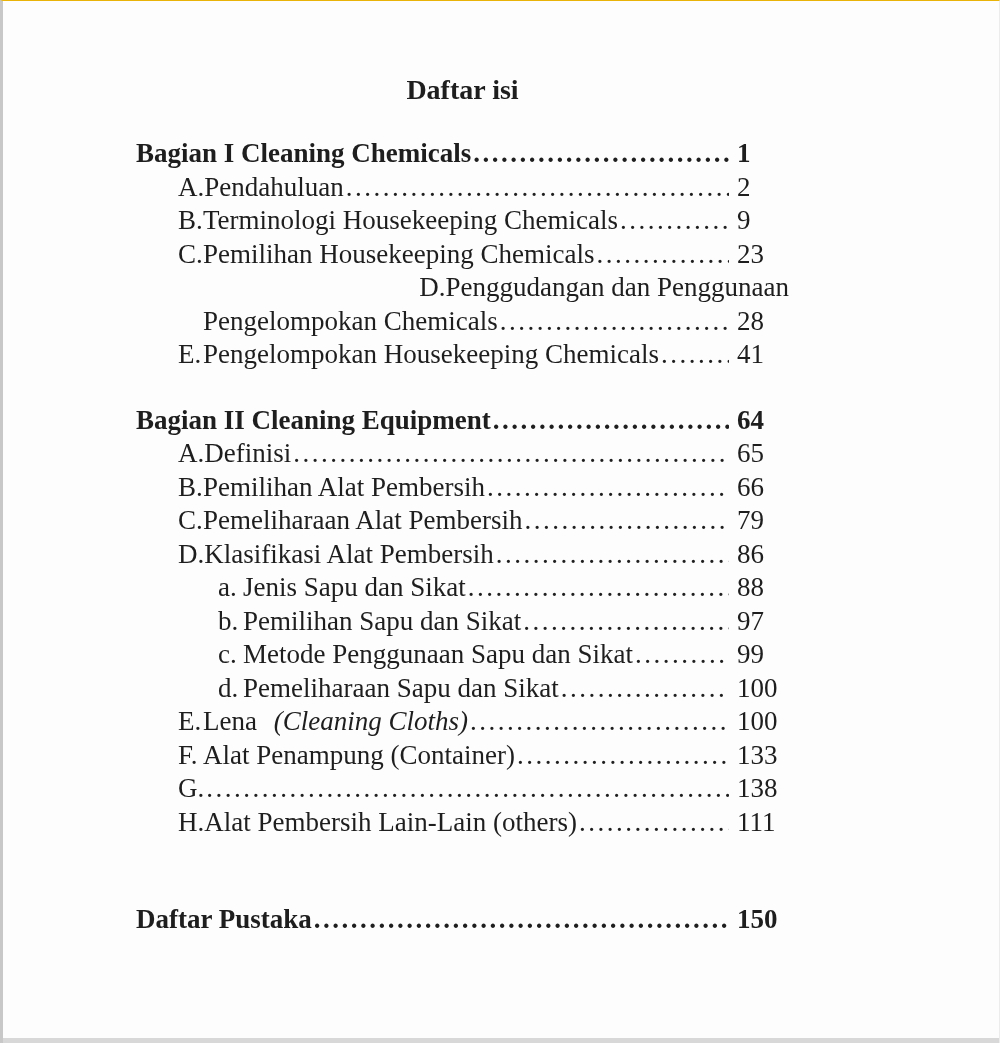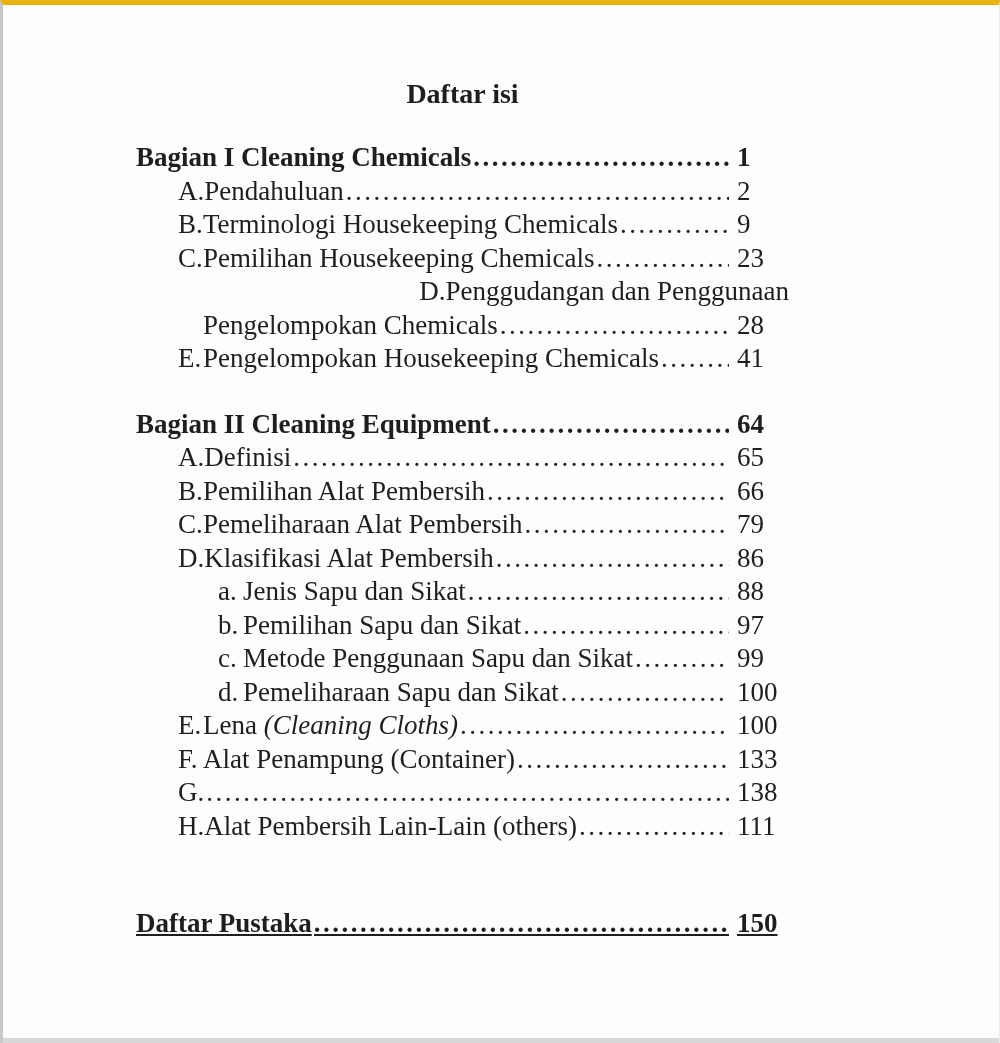--- a/index.html
+++ b/index.html
@@ -6,21 +6,21 @@
     margin: 0;
     padding: 0;
     background: #ffffff;
   }
   .page {
     position: relative;
     width: 1000px;
     height: 1043px;
     box-sizing: border-box;
     background: #fdfdfd;
-    border-top: 5px solid #eab308;
+    border-top: 1px solid #eab308;
     border-left: 3px solid #c8c8c8;
     border-right: 1px solid #ececec;
     overflow: hidden;
     font-family: "Liberation Serif", serif;
     color: #1e1e1e;
   }
   .bottom-strip {
     position: absolute;
     left: 0;
     right: 0;
@@ -46,36 +46,36 @@
     white-space: nowrap;
     justify-content: flex-end;
   }
   .row.bold { font-weight: bold; }
   .marker {
     flex: 0 0 25px;
     margin-left: 42px;
   }
   .row.sub .marker { margin-left: 82px; }
   .label { flex: 0 0 auto; }
-  .label .it { font-style: italic; }
+  .label .it { font-style: italic; margin-left: 10px; }
   .leader {
     flex: 1 1 auto;
     overflow: hidden;
     margin-left: 2px;
   }
   .leader::after {
     content: "....................................................................................................................";
     letter-spacing: 2.5px;
   }
   .pagenum {
     flex: 0 0 52px;
     padding-left: 8px;
   }
   .section-2 { margin-top: 32px; }
-  .footer-row { margin-top: 64px; text-decoration: underline; }
+  .footer-row { margin-top: 64px; }
 </style>
 </head>
 <body>
 
 <div class="page">
   <div class="content">
 
     <div class="doc-title">Daftar isi</div>
 
     <div>

